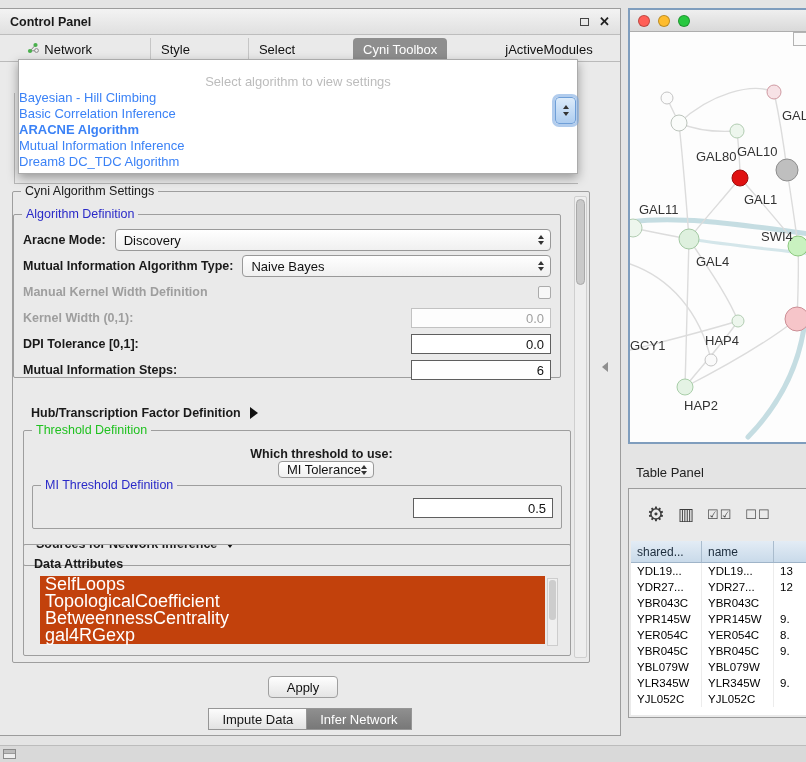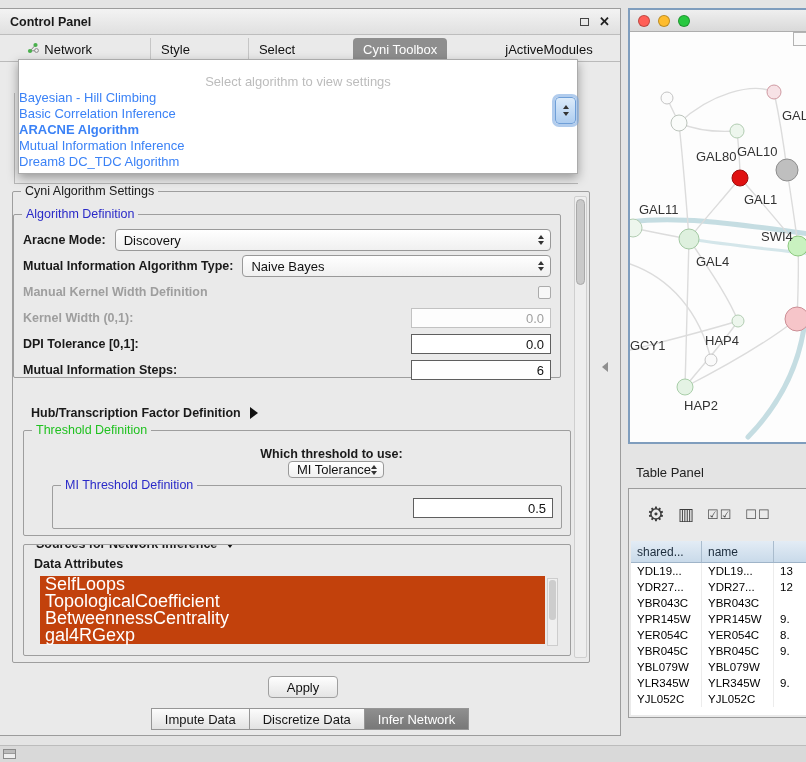--- a/index.html
+++ b/index.html
@@ -48,21 +48,21 @@
   .tri.up{border-left:3.5px solid transparent;border-right:3.5px solid transparent;border-bottom:4px solid #333;}
   .tri.down{border-left:3.5px solid transparent;border-right:3.5px solid transparent;border-top:4px solid #333;}
   .tri.rightbig{border-top:6px solid transparent;border-bottom:6px solid transparent;border-left:8px solid #111;margin-left:9px;}
   .tri.downbig{border-left:6px solid transparent;border-right:6px solid transparent;border-top:8px solid #111;margin-left:7px;}
   .checkbox{width:13px;height:13px;border:1px solid #ababab;background:#f7f7f7;border-radius:2px;margin-left:auto;}
   .field{width:140px;height:20px;margin-left:auto;border:1px solid #5f5f5f;background:#fff;font-size:13px;color:#111;display:flex;align-items:center;justify-content:flex-end;padding-right:6px;}
   .field.disabled{border-color:#c2c2c2;color:#a0a0a0;background:#fdfdfd;}
 
   .hub-row{position:absolute;left:18px;top:214px;display:flex;align-items:center;}
 
-  .thr-grp{left:10px;top:238px;width:548px;height:106px;padding-left:20px;}
+  .thr-grp{left:10px;top:238px;width:548px;height:136px;}
   .frow.which{margin-top:16px;padding-left:58px;flex-direction:column;}
   .grp-static{position:relative;margin:12px 8px 0 8px;border:1px solid #9e9e9e;border-radius:2px;height:44px;}
   .mi-row{display:flex;align-items:center;margin-top:12px;padding:0 8px;}
 
   .src-grp{left:10px;top:352px;width:548px;height:112px;overflow:hidden;}
   .src-title{display:flex;align-items:center;font-weight:bold;}
   .attr-label{margin:12px 0 0 10px;}
   .attr-list{margin:5px 0 0 16px;width:505px;}
   .attr-item{height:17px;line-height:17px;background:#c2410c;color:#fff;font-size:18px;padding-left:5px;}
   .attr-scrollbar{position:absolute;left:523px;top:33px;width:11px;height:68px;background:#efefef;border:1px solid #cdcdcd;}
@@ -261,21 +261,20 @@
 
       <div class="v-scrollbar" data-name="settings-scrollbar">
           <div class="v-thumb" data-name="settings-scrollbar-thumb"></div>
         </div>
     </div>
 
     <button class="apply-btn" data-name="apply-button">Apply</button>
 
     <div class="bottom-tab-bar" data-name="bottom-tab-bar">
         <div class="btab" data-name="bottom-tab-impute-data">Impute Data</div>
-        <div class="btab" data-name="bottom-tab-discretize-data">Discretize Data</div>
         <div class="btab active" data-name="bottom-tab-infer-network">Infer Network</div>
       </div>
   </div>
 
   <div class="splitter-arrow" data-name="panel-splitter-arrow"></div>
 
   <div class="network-window" data-name="network-view-window">
     <div class="nw-titlebar" data-name="network-window-titlebar">
       <span class="traffic" data-name="traffic-lights">
           <span class="light" data-name="close-button" style="background: rgb(255, 95, 87);"></span>

